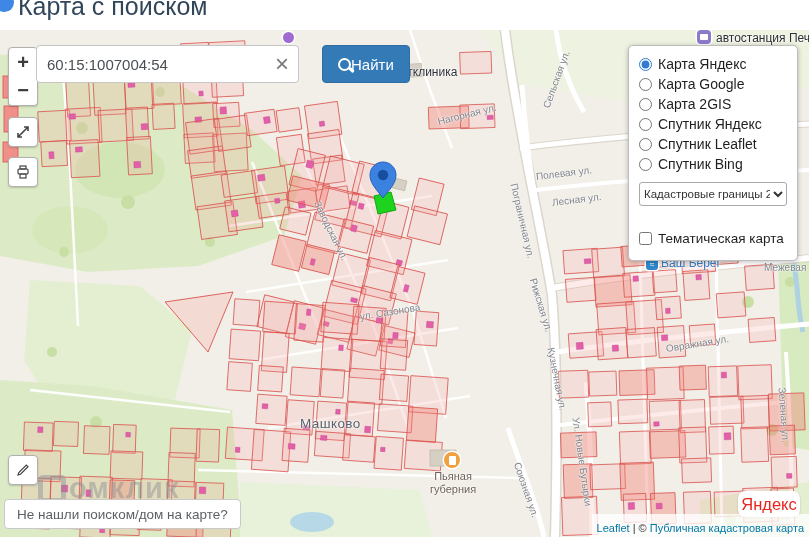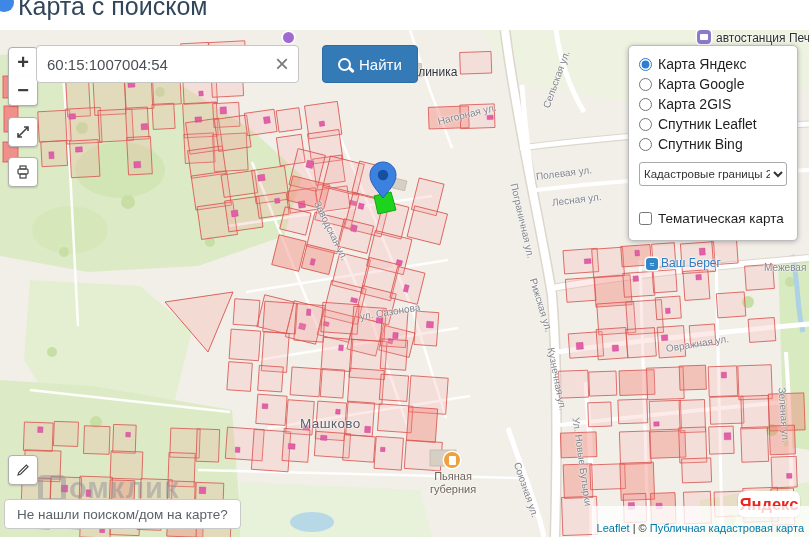--- a/index.html
+++ b/index.html
@@ -43,44 +43,44 @@
   .ctl.measure{top:425px}
 
   
   .search-input{position:absolute;left:36px;top:15px;width:263px;height:38px;border:1px solid #c6c6c6;
                 border-radius:4px;padding:0 36px 0 10px;font-size:15px;color:#4a4f54;z-index:10;
                 background:#fff;box-sizing:border-box}
   .clear-btn{position:absolute;left:266px;top:17px;width:32px;height:34px;border:none;background:transparent;
              font-size:24px;color:#7a7a7a;z-index:11;cursor:pointer;line-height:34px;padding:0}
   .find-btn{position:absolute;left:322px;top:15px;height:38px;padding:0 15px;background:#337ab7;
             border:1px solid #2e6da4;border-radius:4px;color:#fff;font-size:15px;display:flex;
-            align-items:center;gap:8px;z-index:10;cursor:pointer}
+            align-items:center;z-index:10;cursor:pointer}
   .lens{position:relative;width:9px;height:9px;border:2px solid #fff;border-radius:50%;display:inline-block}
   .lens::after{content:"";position:absolute;right:-4px;bottom:-4px;width:3px;height:6px;background:#fff;
                transform:rotate(-45deg);border-radius:1px}
 
   
   .layer-panel{position:absolute;left:628px;top:15px;width:170px;background:#fff;border:1px solid #bdbdbd;
                border-radius:5px;padding:8px 10px 12px;z-index:10;box-shadow:0 1px 5px rgba(0,0,0,.25);
                box-sizing:border-box}
   .opt{display:flex;align-items:center;gap:6px;height:20px;font-size:14px;color:#1f1f1f;cursor:pointer}
   .opt input{margin:0;accent-color:#2f7cd0}
   .layer-select{width:100%;margin-top:8px;height:24px;font-size:11.5px;color:#333;border:1px solid #a9a9a9;
                 border-radius:3px;background:#fff}
   .thematic{margin-top:22px;font-size:13.5px}
 
   
   .notfound-btn{position:absolute;left:4px;bottom:8px;height:30px;padding:0 12px;background:#fff;
                 border:1px solid #c9c9c9;border-radius:4px;font-size:13.5px;color:#5d6166;z-index:10;cursor:pointer}
-  .attribution{position:absolute;right:0;bottom:0;background:rgba(255,255,255,.78);padding:16px 5px 3px;
+  .attribution{position:absolute;right:0;bottom:0;background:rgba(255,255,255,.78);padding:8px 5px 3px;
                font-size:11px;color:#333;z-index:9}
   .attribution .link{color:#0078a8;cursor:pointer}
   .attribution .sep{white-space:pre}
   .yandex-logo{position:absolute;right:9px;bottom:20px;width:62px;height:26px;background:#fff;border-radius:7px;
-               display:flex;align-items:center;justify-content:center;color:#e8261f;font-weight:bold;
+               display:flex;align-items:center;justify-content:center;color:#e8261f;font-weight:normal;
                font-size:16.5px;z-index:8;box-shadow:0 1px 2px rgba(0,0,0,.2)}
   .watermark{position:absolute;left:38px;top:442px;z-index:2;display:flex;align-items:center;gap:3px;
              color:#878d93;opacity:.45;font-size:29px;font-weight:600;letter-spacing:1px}
   .watermark .house{width:18px;height:18px;border:5px solid #878d93;border-radius:5px;display:inline-block}
 
   
   .parcel{fill:rgba(247,166,158,0.22);stroke:#d9534f;stroke-width:.8}
   .parcel.hot{fill:rgba(243,130,120,0.42)}
   .bld{fill:#e35fa8;stroke:#c2408c;stroke-width:.4}
 </style>
@@ -536,20 +536,24 @@
       <label class="opt">
         <input type="radio" name="basemap" style="">
         <span>Карта Google</span>
       </label>
       <label class="opt">
         <input type="radio" name="basemap" style="">
         <span>Карта 2GIS</span>
       </label>
       <label class="opt">
         <input type="radio" name="basemap" style="">
+        <span>Спутник Яндекс</span>
+      </label>
+      <label class="opt">
+        <input type="radio" name="basemap" style="">
         <span>Спутник Leaflet</span>
       </label>
       <label class="opt">
         <input type="radio" name="basemap" style="">
         <span>Спутник Bing</span>
       </label>
       <select class="layer-select">
         <option>Кадастровые границы 2024</option>
       </select>
       <label class="opt thematic">

